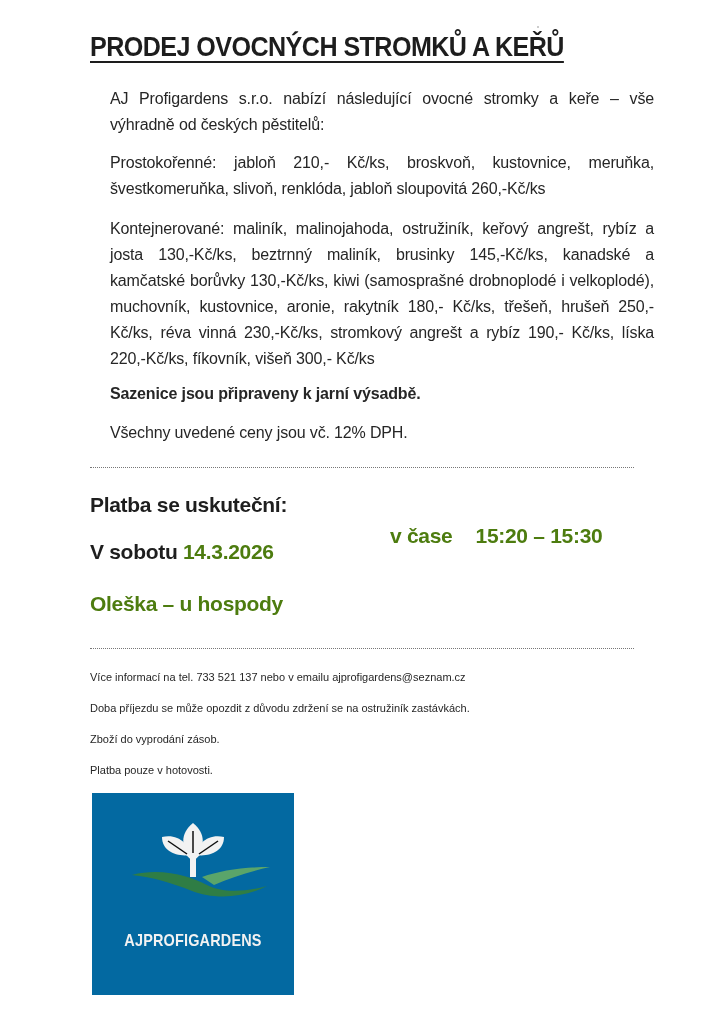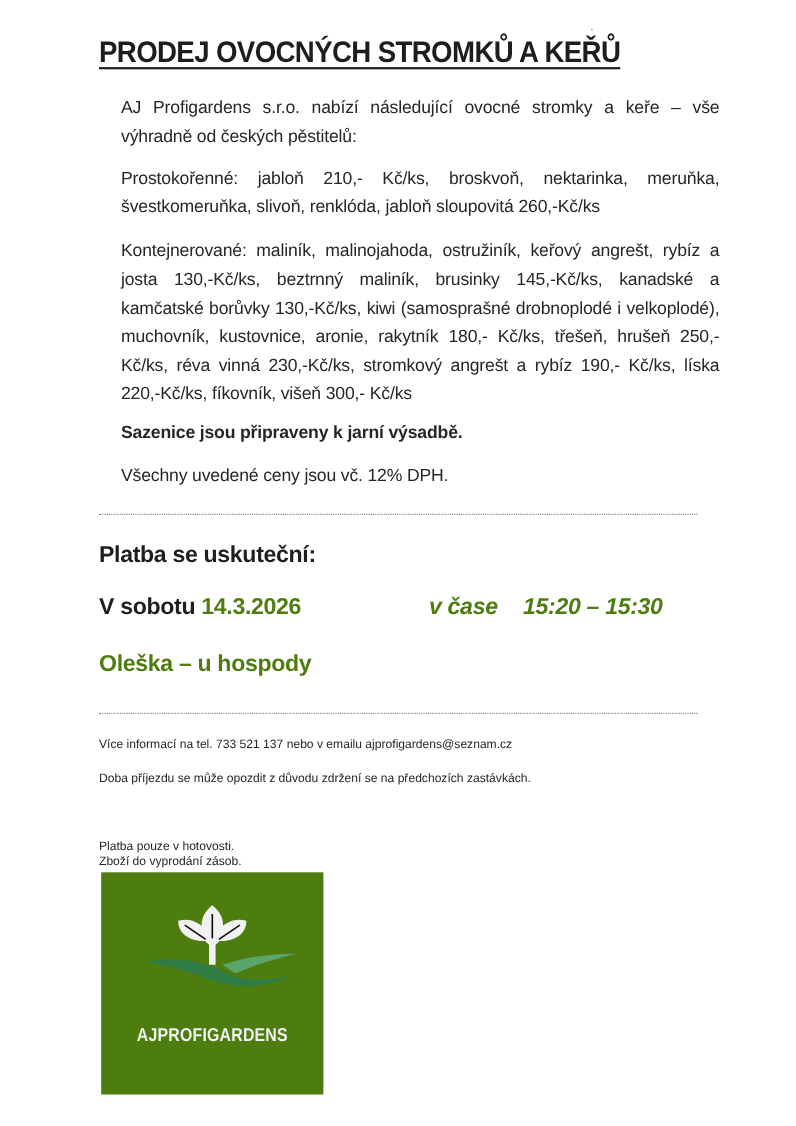--- a/index.html
+++ b/index.html
@@ -72,21 +72,21 @@
       font-size: 11px;
       color: #262626;
       white-space: nowrap;
     }
     .logo {
       position: absolute;
       left: 92px;
       top: 793px;
       width: 202px;
       height: 202px;
-      background: #4d7c0f;
+      background: #0369a1;
     }
     .logo svg {
       position: absolute;
       left: 0; top: 0;
     }
     .logo-text {
       position: absolute;
       left: 0;
       top: 138px;
       width: 202px;
@@ -112,50 +112,50 @@
 <body>
 
 <div class="mark"></div>
 
 <div class="page">
 
   <div class="title">PRODEJ OVOCNÝCH STROMKŮ A KEŘŮ</div>
 
   <div class="para" style="top:86px;">AJ Profigardens s.r.o. nabízí následující ovocné stromky a keře – vše výhradně od českých pěstitelů:</div>
 
-  <div class="para" style="top:150px;">Prostokořenné: jabloň 210,- Kč/ks, broskvoň, nektarinka, meruňka, švestkomeruňka, slivoň, renklóda, jabloň sloupovitá 260,-Kč/ks</div>
+  <div class="para" style="top:150px;">Prostokořenné: jabloň 210,- Kč/ks, broskvoň, kustovnice, meruňka, švestkomeruňka, slivoň, renklóda, jabloň sloupovitá 260,-Kč/ks</div>
 
   <div class="para" style="top:216px;">Kontejnerované: maliník, malinojahoda, ostružiník, keřový angrešt, rybíz a josta 130,-Kč/ks, beztrnný maliník, brusinky 145,-Kč/ks, kanadské a kamčatské borůvky 130,-Kč/ks, kiwi (samosprašné drobnoplodé i velkoplodé), muchovník, kustovnice, aronie, rakytník 180,- Kč/ks, třešeň, hrušeň 250,-Kč/ks, réva vinná 230,-Kč/ks, stromkový angrešt a rybíz 190,- Kč/ks, líska 220,-Kč/ks, fíkovník, višeň 300,- Kč/ks</div>
 
   <div class="para" style="top:381px;font-weight:bold;">Sazenice jsou připraveny k jarní výsadbě.</div>
 
   <div class="para" style="top:420px;">Všechny uvedené ceny jsou vč. 12% DPH.</div>
 
   <div class="dots" style="top:467px;"></div>
 
   <div class="heading" style="top:493px;">Platba se uskuteční:</div>
 
   <div class="heading" style="top:540px;">
     <span>V sobotu</span>
     <span class="red">14.3.2026</span>
   </div>
 
-  <div class="heading red" style="top:540px; left:300px;font-style:italic;">
+  <div class="heading red" style="top:524px; left:300px;">
     <span>v čase</span>
     <span style="display:inline-block; width:12px;"></span>
     <span>15:20 – 15:30</span>
   </div>
 
   <div class="heading red" style="top:592px;">Oleška – u hospody</div>
 
   <div class="dots" style="top:648px;"></div>
 
   <div class="small" style="top:671px;">Více informací na tel. 733 521 137 nebo v emailu ajprofigardens@seznam.cz</div>
-  <div class="small" style="top:702px;">Doba příjezdu se může opozdit z důvodu zdržení se na předchozích zastávkách.</div>
-  <div class="small" style="top:733px;margin-top:44px;">Zboží do vyprodání zásob.</div>
+  <div class="small" style="top:702px;">Doba příjezdu se může opozdit z důvodu zdržení se na ostružiník zastávkách.</div>
+  <div class="small" style="top:733px;">Zboží do vyprodání zásob.</div>
   <div class="small" style="top:764px;">Platba pouze v hotovosti.</div>
 </div>
 
 <div class="logo">
   <svg width="202" height="202" viewBox="0 0 202 202">
 
     <path d="M40 82 C 70 74, 100 84, 115 92 C 128 99, 150 100, 175 93 C 150 106, 120 106, 100 98 C 80 90, 60 84, 40 82 Z" fill="#2f7d45"></path>
     <path d="M110 84 C 128 78, 150 74, 178 74 C 160 78, 140 84, 122 92 Z" fill="#5aa56a"></path>
 
     <path d="M98 62 L98 84 L104 84 L104 62 Z" fill="#f2f2f2"></path>

